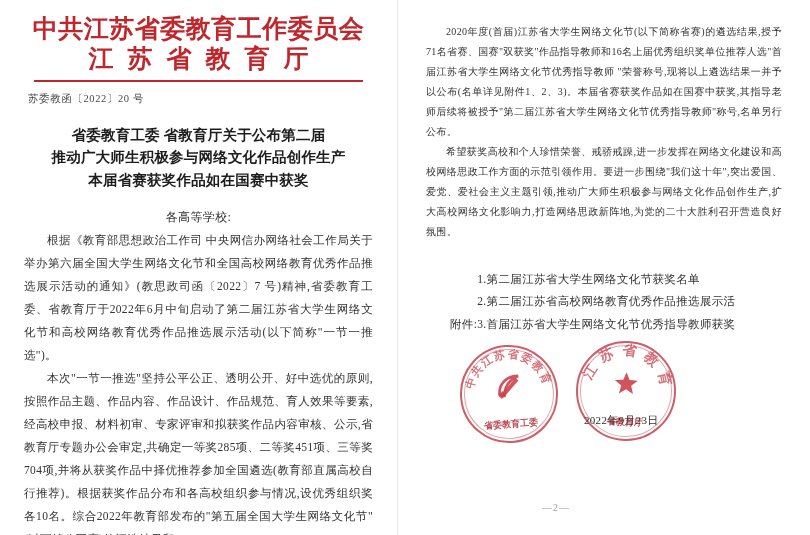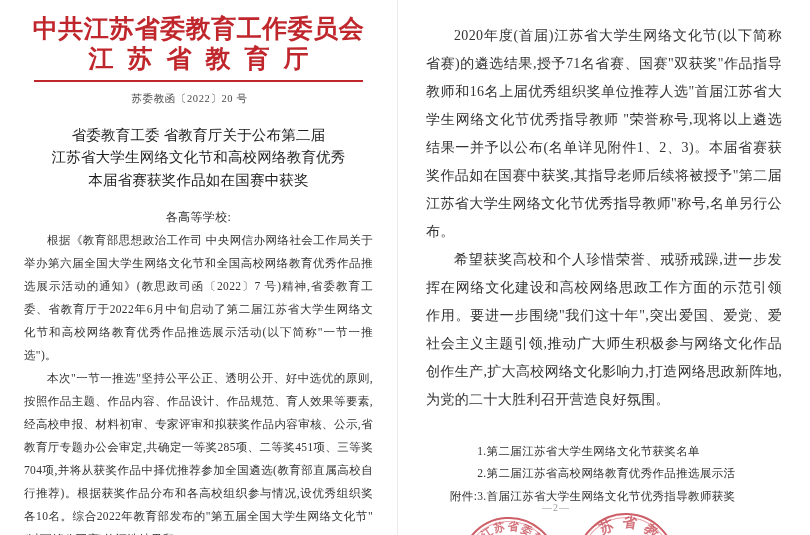--- a/index.html
+++ b/index.html
@@ -58,33 +58,33 @@
     letter-spacing: 14px;
     padding-left: 14px;
     margin-top: 1px;
   }
   .lh-rule {
     height: 2px;
     background: #c0272d;
     margin: 7px 6px 0 6px;
   }
   .doc-number {
-    text-align: center;
+    text-align: left;
     font-size: 10.5px;
     color: #4a4a4a;
     margin: 10px 18px 0 0;
     letter-spacing: 0.6px;
   }
 
   
   .doc-title {
     margin: 18px 26px 0 26px;
     text-align: center;
     font-size: 14.5px;
-    font-weight: normal;
+    font-weight: bold;
     line-height: 1.55;
     color: #1d1d1d;
     letter-spacing: 0.2px;
   }
   .doc-title .tl {
     display: block;
     white-space: nowrap;
   }
 
   
@@ -103,21 +103,21 @@
     margin: 0;
     font-size: 11.5px;
     line-height: 2.0;
     color: #333;
     text-align: justify;
     text-justify: inter-character;
     text-indent: 2em;
     letter-spacing: 0.35px;
   }
   .page-right p.para {
-    font-size: 14px;
+    font-size: 10px;
     line-height: 2.0;
   }
   .page-right .body-block {
     margin: 0 28px;
     padding-top: 22px;
   }
 
   
   .attach {
     margin: 26px 28px 0 28px;
@@ -234,21 +234,21 @@
 
     <div class="letterhead">
       <div class="lh-line1">中共江苏省委教育工作委员会</div>
       <div class="lh-line2">江苏省教育厅</div>
       <div class="lh-rule"></div>
       <div class="doc-number">苏委教函〔2022〕20 号</div>
     </div>
 
     <div class="doc-title">
       <span class="tl">省委教育工委  省教育厅关于公布第二届</span>
-      <span class="tl">江苏省大学生网络文化节和高校网络教育优秀</span>
+      <span class="tl">推动广大师生积极参与网络文化作品创作生产</span>
       <span class="tl">本届省赛获奖作品如在国赛中获奖</span>
     </div>
 
     <div class="body-block">
       <div class="salutation">各高等学校:</div>
       <p class="para">根据《教育部思想政治工作司  中央网信办网络社会工作局关于举办第六届全国大学生网络文化节和全国高校网络教育优秀作品推选展示活动的通知》(教思政司函〔2022〕7 号)精神,省委教育工委、省教育厅于2022年6月中旬启动了第二届江苏省大学生网络文化节和高校网络教育优秀作品推选展示活动(以下简称"一节一推选")。</p>
       <p class="para">本次"一节一推选"坚持公平公正、透明公开、好中选优的原则,按照作品主题、作品内容、作品设计、作品规范、育人效果等要素,经高校申报、材料初审、专家评审和拟获奖作品内容审核、公示,省教育厅专题办公会审定,共确定一等奖285项、二等奖451项、三等奖704项,并将从获奖作品中择优推荐参加全国遴选(教育部直属高校自行推荐)。根据获奖作品分布和各高校组织参与情况,设优秀组织奖各10名。综合2022年教育部发布的"第五届全国大学生网络文化节"(以下简称国赛)的评选结果和</p>
     </div>
 
   </div>

